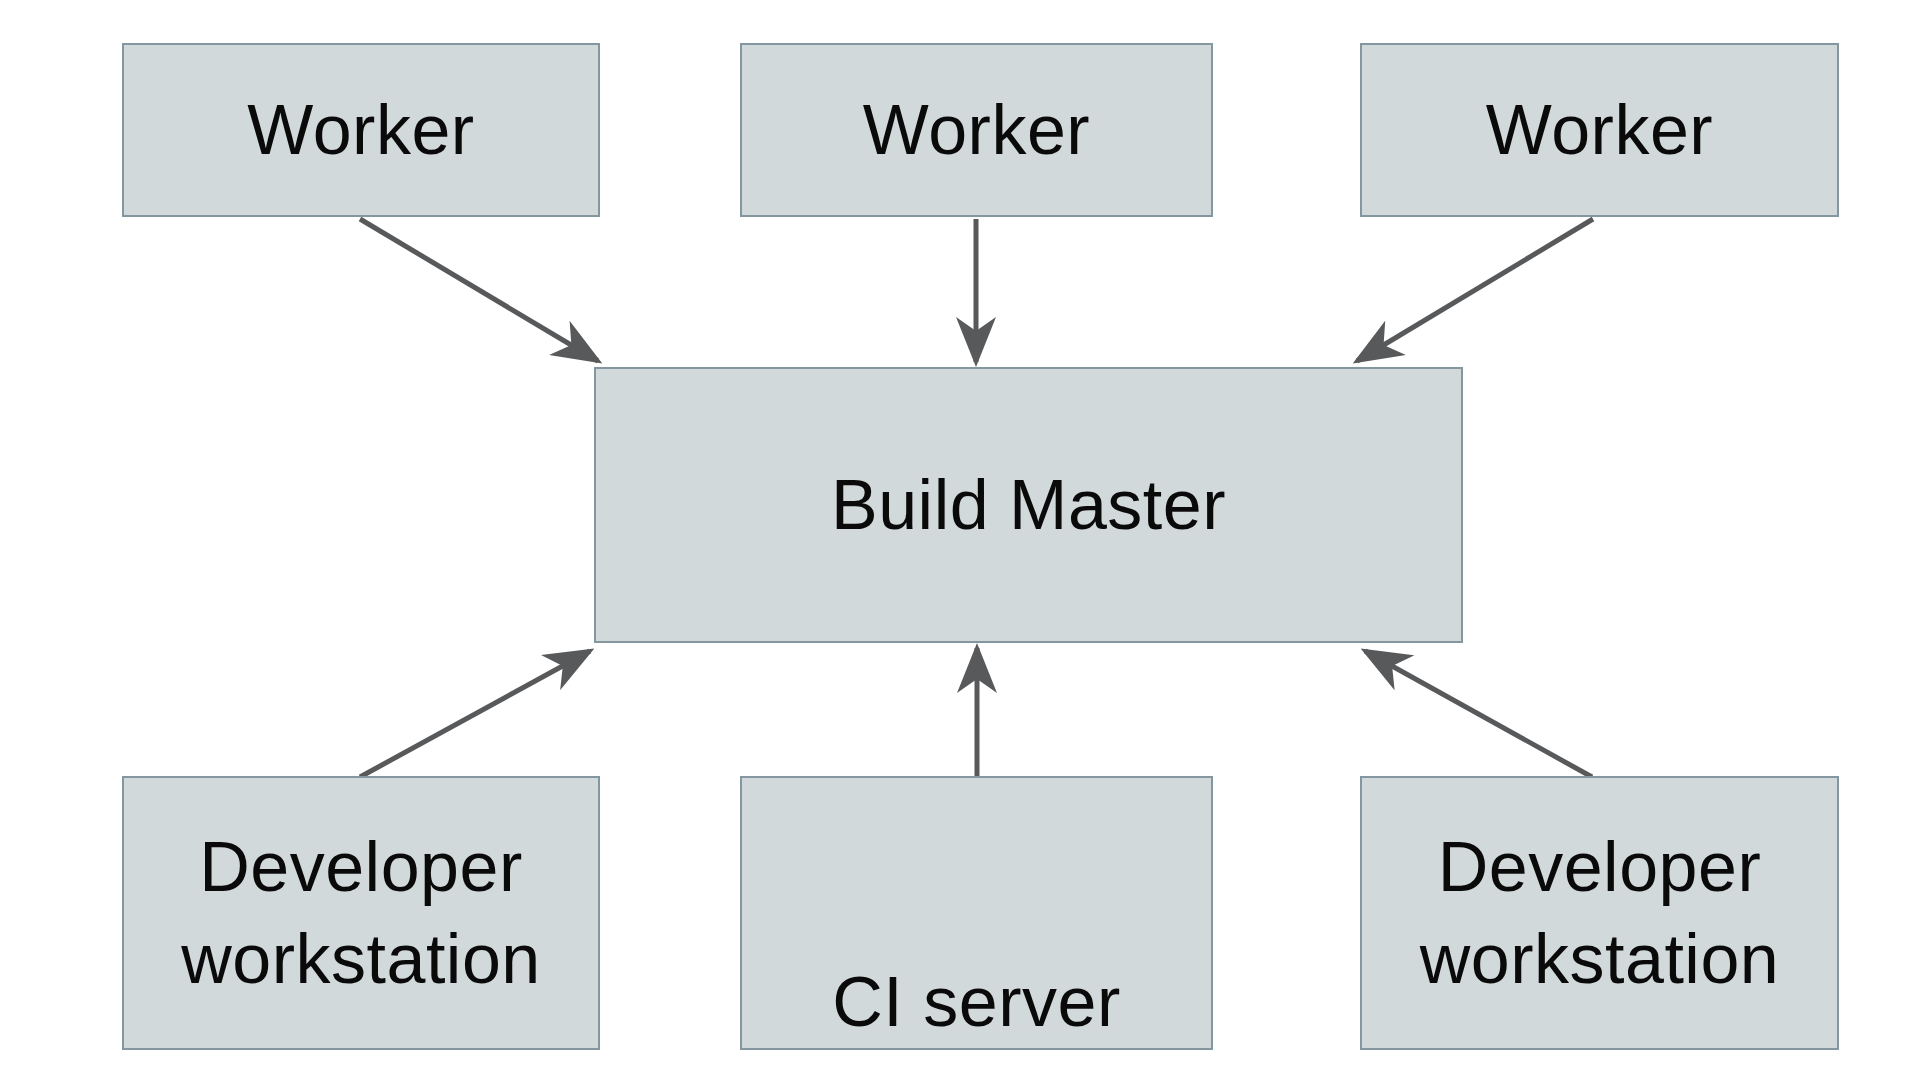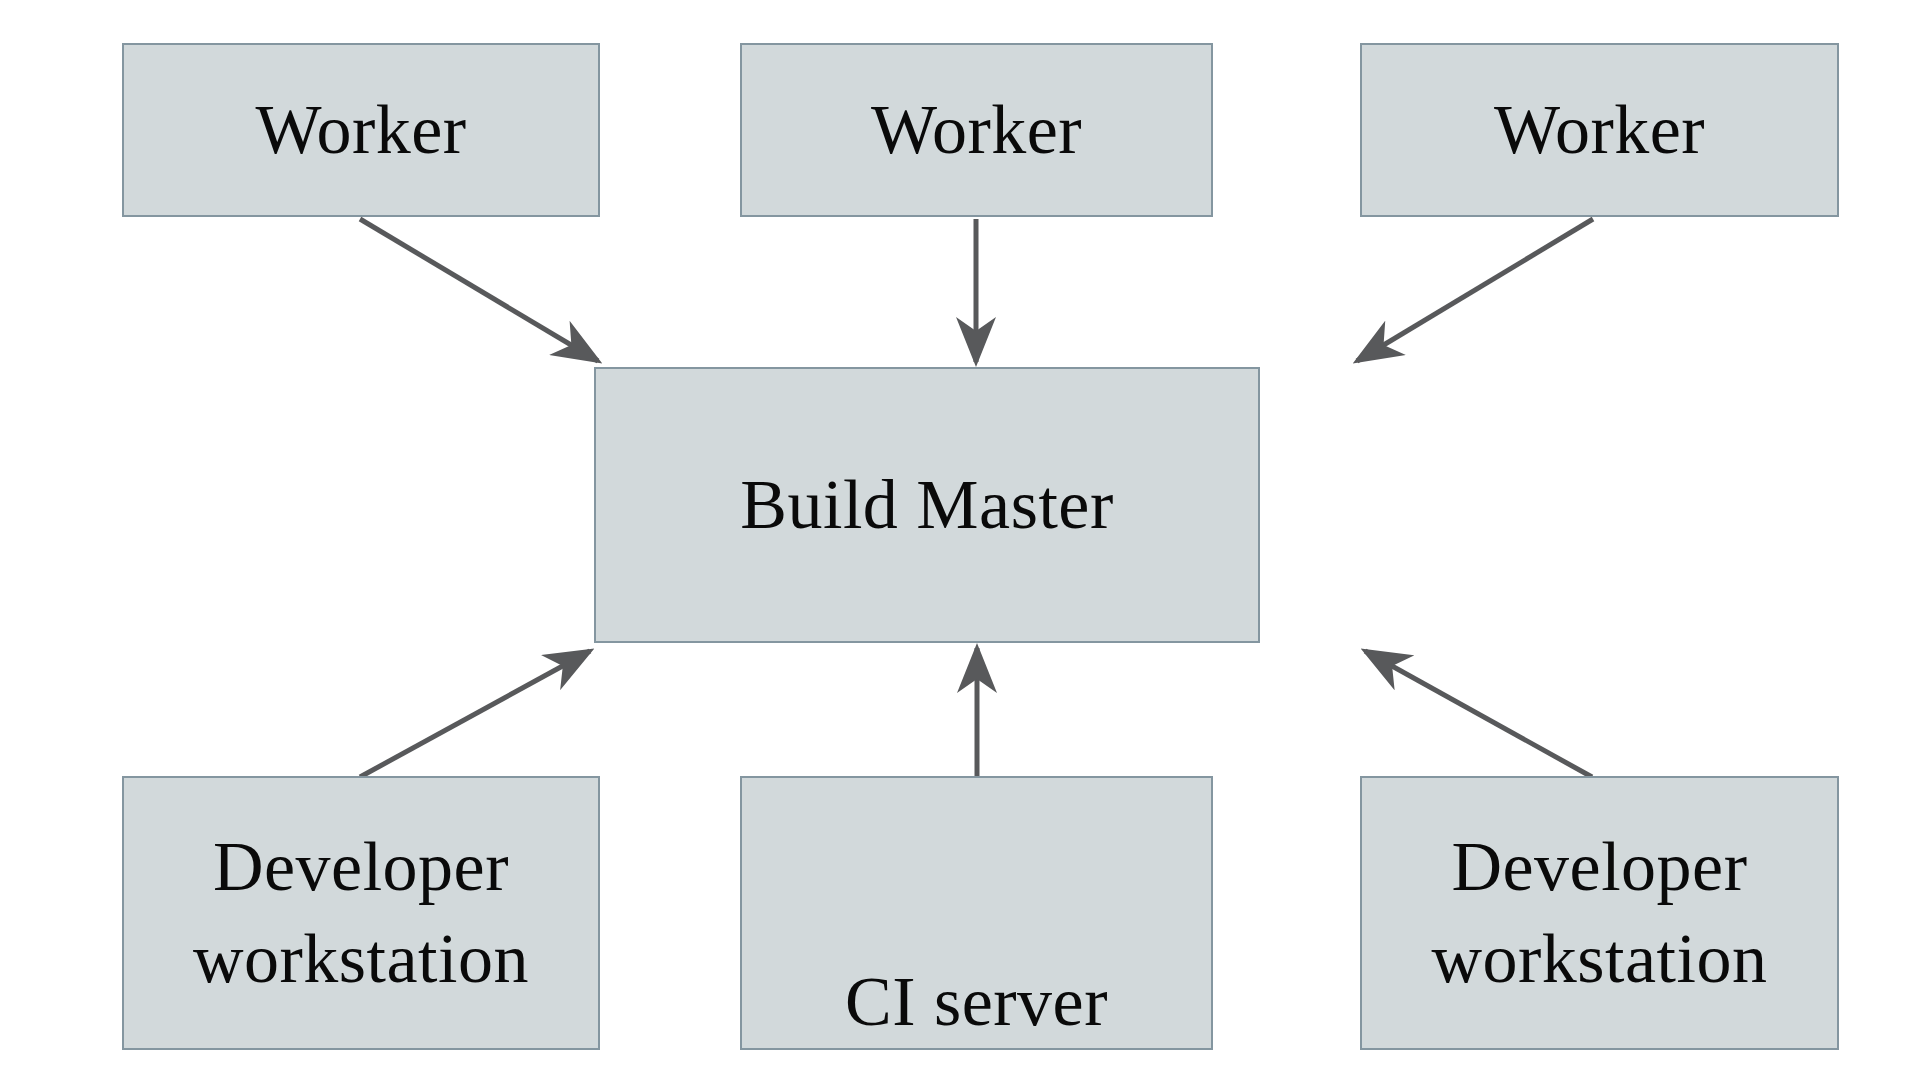--- a/index.html
+++ b/index.html
@@ -30,21 +30,20 @@
     flex-direction: column;
     align-items: center;
     justify-content: center;
     text-align: center;
     font-size: 70px;
     line-height: 1.32;
     letter-spacing: 0.5px;
   }
   .node .label-line {
     white-space: nowrap;
-    font-family: Liberation Serif, serif;
   }
 </style>
 </head>
 <body>
 
 <div class="stage">
   <svg class="edges-layer" viewBox="0 0 1910 1090" width="1910" height="1090" xmlns="http://www.w3.org/2000/svg">
     <defs>
       <marker id="arrowhead" markerUnits="strokeWidth" markerWidth="10" markerHeight="8" viewBox="0 0 10 8" refX="9" refY="4" orient="auto">
         <path d="M0,0 L10,4 L0,8 L2.8,4 Z" fill="#58595b"></path>
@@ -62,21 +61,21 @@
   <div id="nodes-group">
       <div class="node" style="left: 122px; top: 43px; width: 478px; height: 174px; background: rgb(210, 217, 219); border: 2px solid rgb(132, 150, 160); color: rgb(10, 10, 10);">
         <div class="label-line">Worker</div>
       </div>
       <div class="node" style="left: 740px; top: 43px; width: 473px; height: 174px; background: rgb(210, 217, 219); border: 2px solid rgb(132, 150, 160); color: rgb(10, 10, 10);">
         <div class="label-line">Worker</div>
       </div>
       <div class="node" style="left: 1360px; top: 43px; width: 479px; height: 174px; background: rgb(210, 217, 219); border: 2px solid rgb(132, 150, 160); color: rgb(10, 10, 10);">
         <div class="label-line">Worker</div>
       </div>
-      <div class="node" style="left: 594px; top: 367px; width: 666px; height: 276px; background: rgb(210, 217, 219); border: 2px solid rgb(132, 150, 160); color: rgb(10, 10, 10);">
+      <div class="node" style="left: 594px; top: 367px; width: 869px; height: 276px; background: rgb(210, 217, 219); border: 2px solid rgb(132, 150, 160); color: rgb(10, 10, 10);">
         <div class="label-line">Build Master</div>
       </div>
       <div class="node" style="left: 122px; top: 776px; width: 478px; height: 274px; background: rgb(210, 217, 219); border: 2px solid rgb(132, 150, 160); color: rgb(10, 10, 10);">
         <div class="label-line">Developer</div>
         <div class="label-line">workstation</div>
       </div>
       <div class="node" style="left: 740px; top: 776px; width: 473px; height: 274px; background: rgb(210, 217, 219); border: 2px solid rgb(132, 150, 160); color: rgb(10, 10, 10); justify-content: flex-end;">
         <div class="label-line">CI server</div>
       </div>
       <div class="node" style="left: 1360px; top: 776px; width: 479px; height: 274px; background: rgb(210, 217, 219); border: 2px solid rgb(132, 150, 160); color: rgb(10, 10, 10);">

